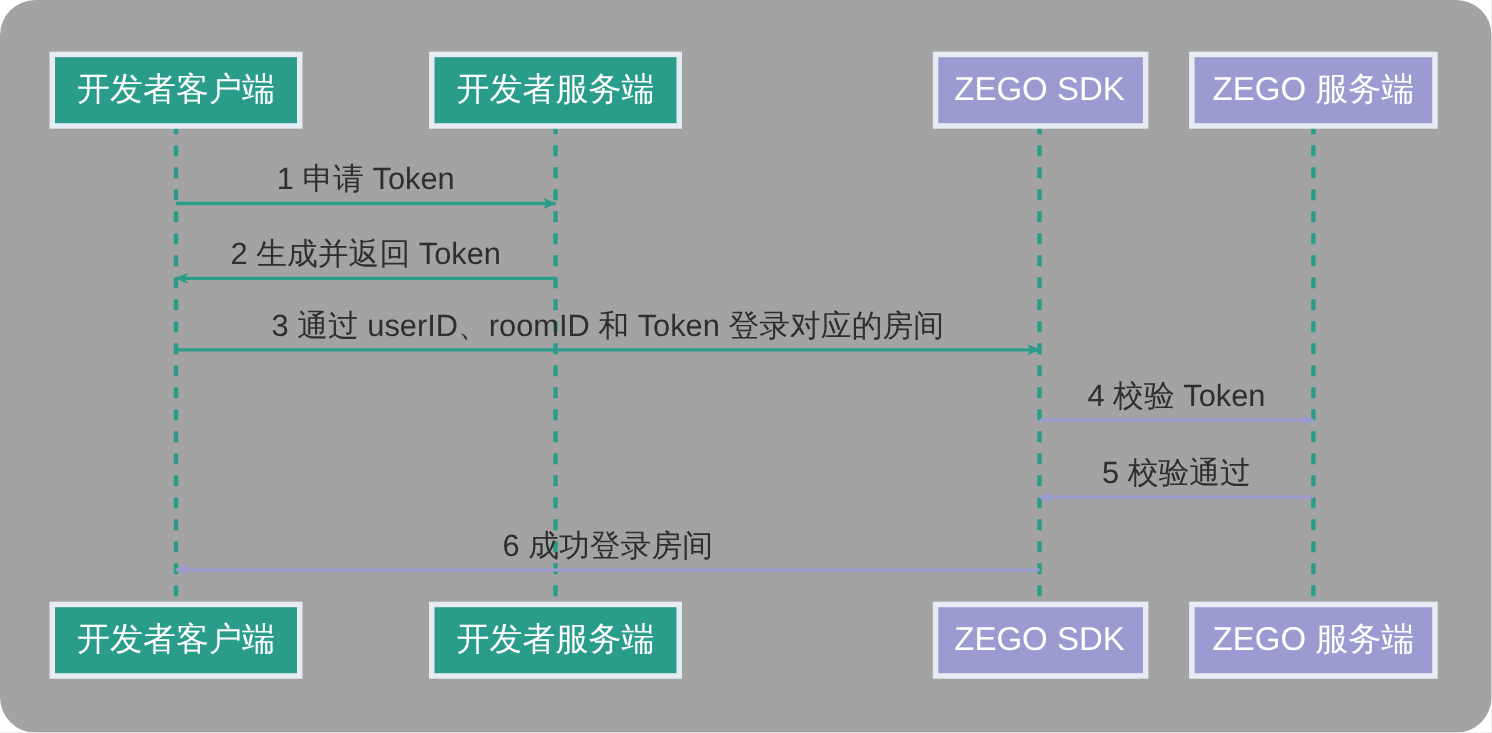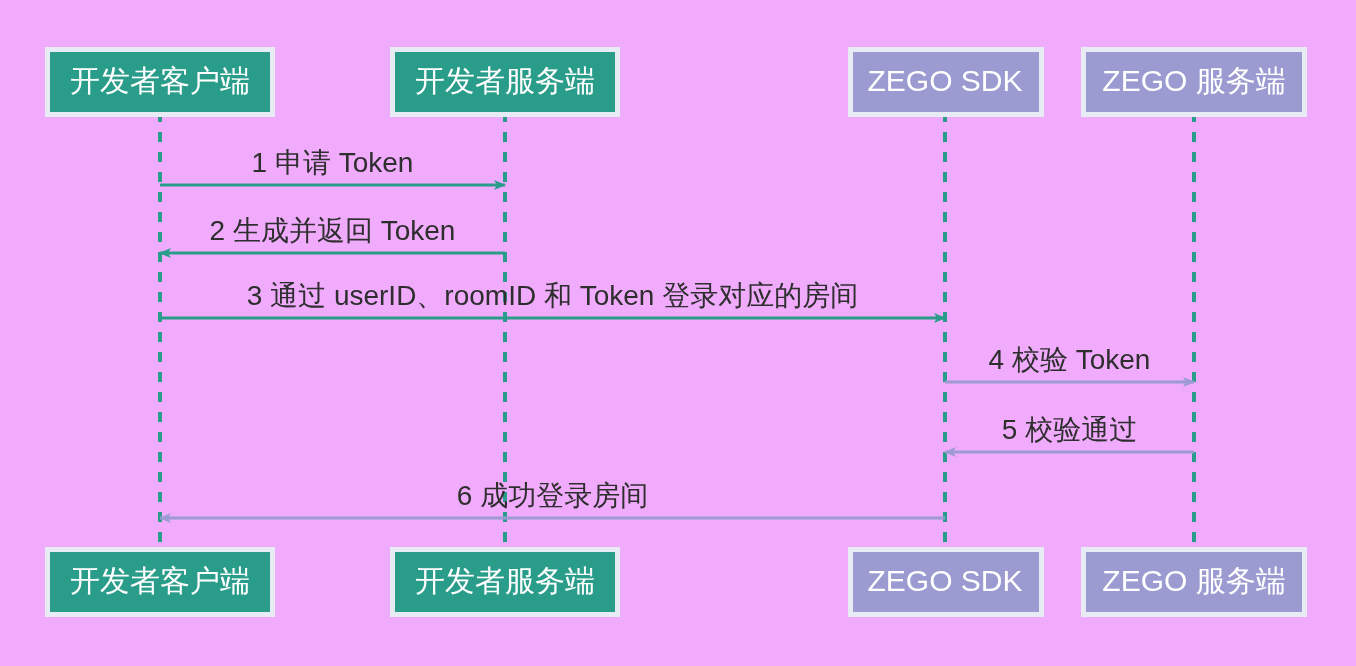--- a/index.html
+++ b/index.html
@@ -8,22 +8,23 @@
     padding: 0;
     background: #ffffff;
   }
   body {
     font-family: "Liberation Sans", "DejaVu Sans", sans-serif;
   }
   #diagram-root {
     position: relative;
     width: 1356px;
     height: 666px;
-    background: #f0abfc;
+    background: #a3a3a3;
     overflow: hidden;
+    border-radius: 32px;
   }
   svg#seq-svg {
     position: absolute;
     left: 0;
     top: 0;
     width: 1356px;
     height: 666px;
     display: block;
   }
   .participant-label {

